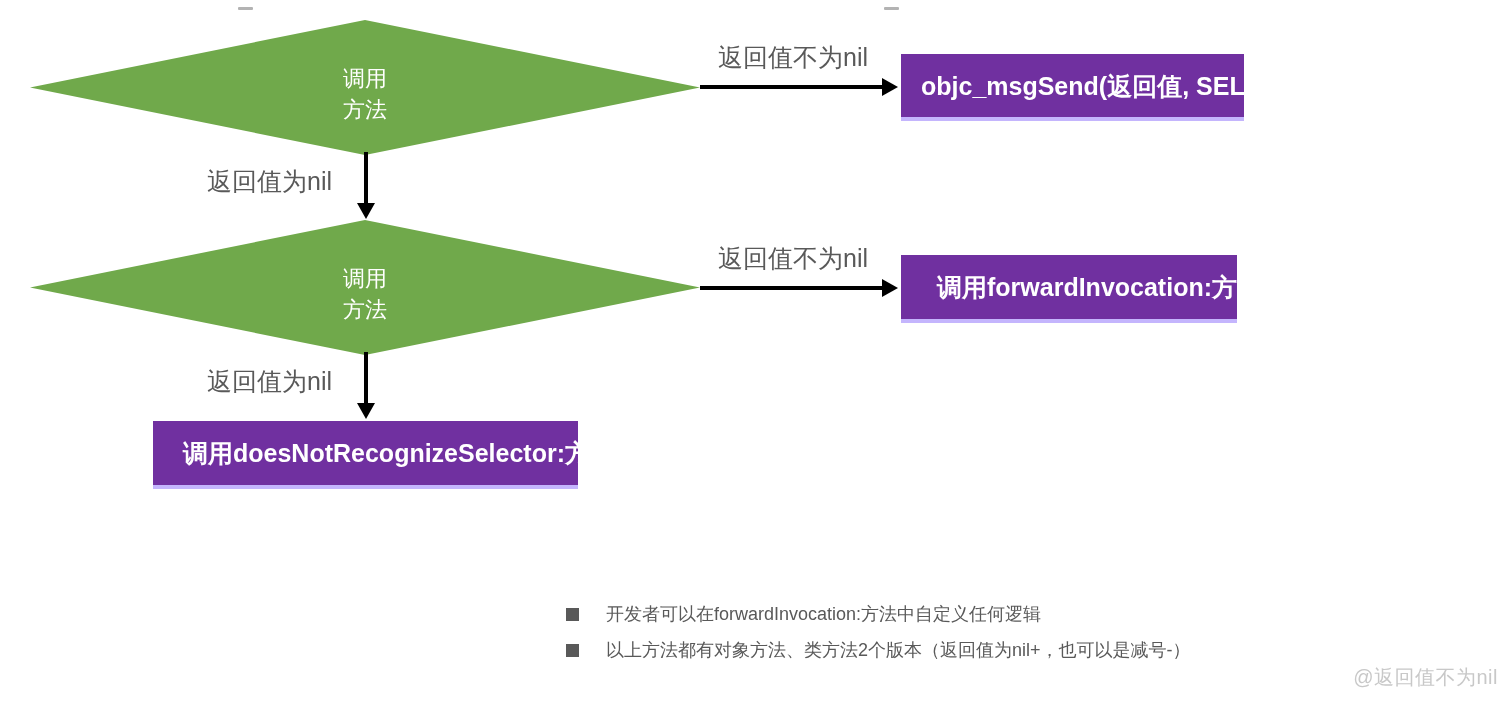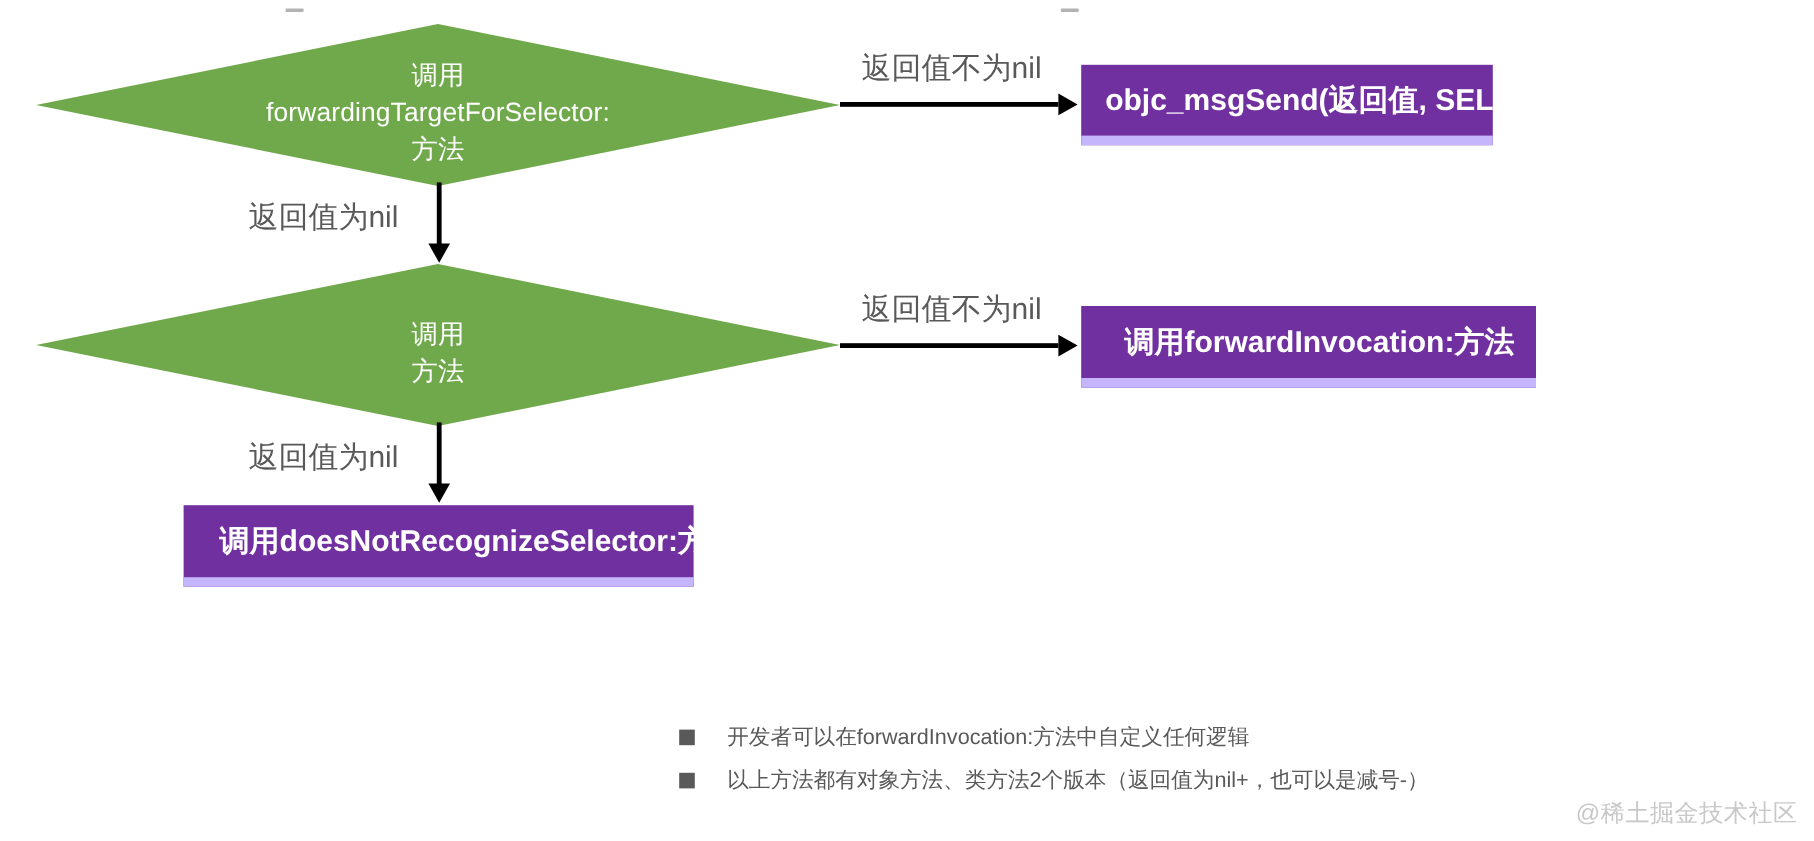--- a/index.html
+++ b/index.html
@@ -53,21 +53,21 @@
     margin-top: 12px;
   }
   .diamond .dtext .ln {
     display: block;
   }
 
   
   .pbox {
     position: absolute;
     background: #7030A0;
-    border-bottom: 8px solid #c4b5fd;
+    border-bottom: 4px solid #c4b5fd;
     display: flex;
     align-items: center;
     box-sizing: border-box;
   }
   .pbox .ptext {
     color: #ffffff;
     font-size: 25px;
     line-height: 1.2;
     white-space: nowrap;
     font-weight: 600;
@@ -147,21 +147,20 @@
 
   <div class="top-dash" style="left:238px; top:7px; width:15px;"></div>
   <div class="top-dash" style="left:884px; top:7px; width:15px;"></div>
 
   <div class="diamond" style="left:30px; top:20px; width:670px; height:135px;">
     <svg viewBox="0 0 670 135" preserveAspectRatio="none">
       <polygon points="335,0 670,67.5 335,135 0,67.5" fill="#70A94B"></polygon>
     </svg>
     <div class="dtext">
       <span class="ln">调用</span>
-      <span class="ln">forwardingTargetForSelector:</span>
       <span class="ln">方法</span>
     </div>
   </div>
 
   <div class="hline" style="left:700px; top:85px; width:182px;"></div>
   <div class="arrow-right" style="left:882px; top:78px;"></div>
   <div class="edge-label" style="left:718px; top:44px;">返回值不为nil</div>
 
   <div class="pbox" style="left:901px; top:54px; width:343px; height:67px; padding-left:20px;">
     <span class="ptext">objc_msgSend(返回值, SEL)</span>
@@ -178,21 +177,21 @@
     <div class="dtext">
       <span class="ln">调用</span>
       <span class="ln">方法</span>
     </div>
   </div>
 
   <div class="hline" style="left:700px; top:286px; width:182px;"></div>
   <div class="arrow-right" style="left:882px; top:279px;"></div>
   <div class="edge-label" style="left:718px; top:245px;">返回值不为nil</div>
 
-  <div class="pbox" style="left:901px; top:255px; width:379px; height:68px; padding-left:36px;">
+  <div class="pbox" style="left:901px; top:255px; width:336px; height:68px; padding-left:36px;">
     <span class="ptext">调用forwardInvocation:方法</span>
   </div>
 
   <div class="vline" style="left:364px; top:352px; height:53px;"></div>
   <div class="arrow-down" style="left:357px; top:403px;"></div>
   <div class="edge-label" style="left:207px; top:368px;">返回值为nil</div>
 
   <div class="pbox" style="left:153px; top:421px; width:425px; height:68px; padding-left:30px;">
     <span class="ptext">调用doesNotRecognizeSelector:方法</span>
   </div>
@@ -201,15 +200,15 @@
     <div class="bullet-row">
       <span class="bullet-mark"></span>
       <span>开发者可以在forwardInvocation:方法中自定义任何逻辑</span>
     </div>
     <div class="bullet-row">
       <span class="bullet-mark"></span>
       <span>以上方法都有对象方法、类方法2个版本（返回值为nil+，也可以是减号-）</span>
     </div>
   </div>
 
-  <div id="watermark">@稀土掘金技术社区</div>
+  <div id="watermark">@返回值不为nil</div>
 
 </div>
 
 </body></html>

